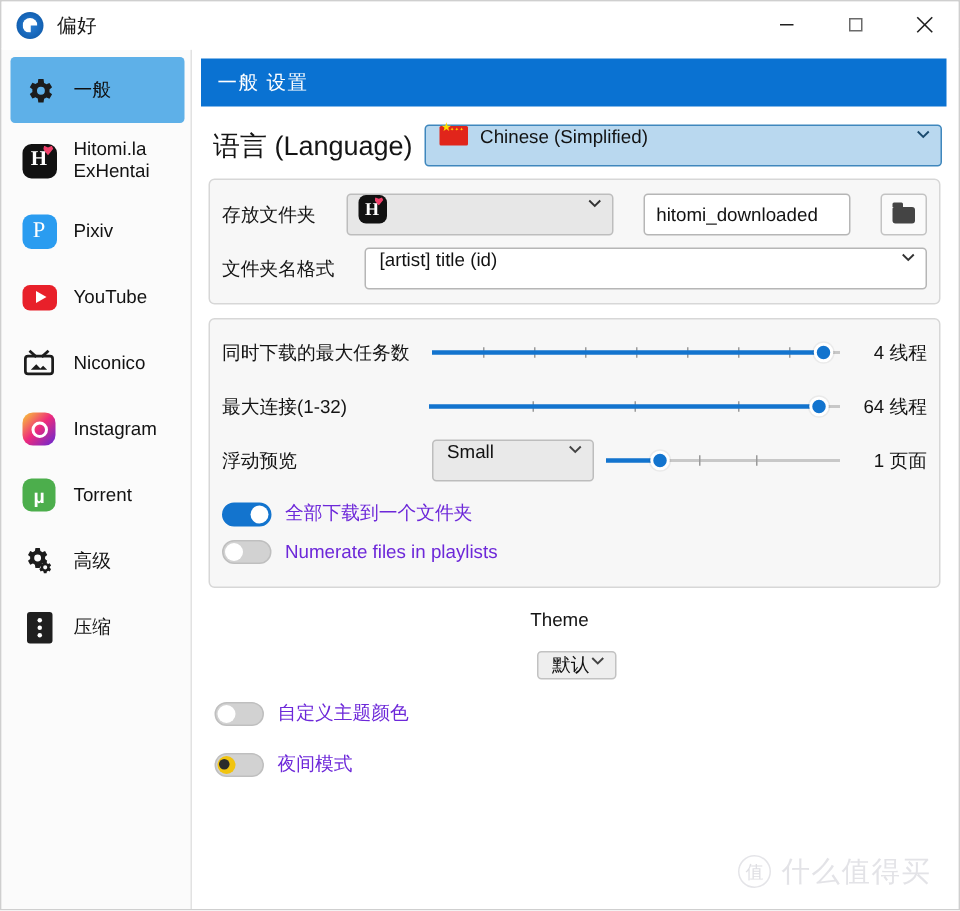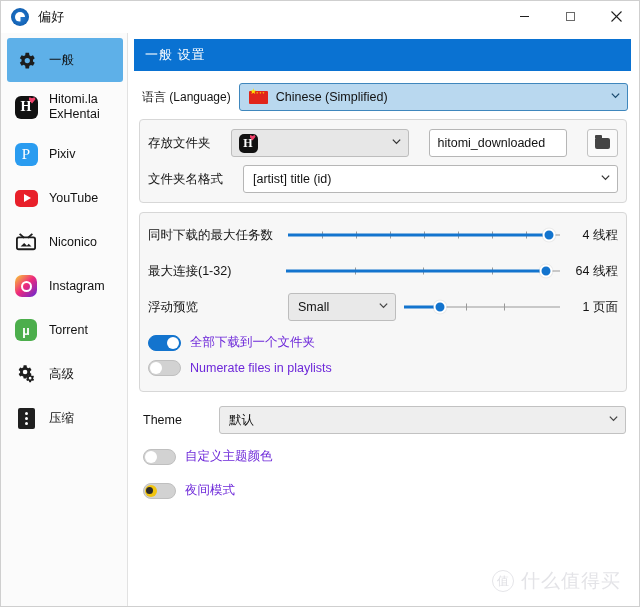--- a/index.html
+++ b/index.html
@@ -170,27 +170,27 @@
   }
   .panel-pad { padding: 9px 0 0 0; }
 
   
   .lang-row {
     display: flex; align-items: center;
     padding: 0 3px 0 8px;
     gap: 8px;
     height: 34px;
   }
-  .lang-label { font-size: 12px; color: #151515; white-space: nowrap; }
+  .lang-label { font-size: 18px; color: #151515; white-space: nowrap; }
   .combo {
     height: 28px;
     border: 1px solid #b6b6b6;
     background: #fdfdfd;
     border-radius: 3px;
-    display: flex; align-items: center;
+    display: flex; align-items: flex-start;
     font-size: 12.5px; color: #121212;
     padding: 0 6px 0 9px;
     position: relative;
   }
   .combo .chev { margin-left: auto; }
   .combo.highlight {
     background: #b9d8ef;
     border: 1px solid #3f87bd;
   }
   .flag-cn {
@@ -314,21 +314,21 @@
   .switch.moon .thumb::after {
     content: "";
     width: 7px; height: 7px; border-radius: 50%;
     background: #2b2b2b;
     margin-left: -3px;
   }
   .toggle-label { font-size: 12.5px; color: #6d28d9; }
 
   
   .theme-area { margin: 14px 5px 0 9px; }
-  .theme-row { display: flex; align-items: center; gap: 14px; }
+  .theme-row { display: flex; align-items: center; gap: 14px; flex-direction: column; }
   .theme-label { font-size: 12.5px; color: #141414; width: 62px; flex: none; }
   .theme-combo { flex: 1; min-width: 0; background: #eeeeee; border: 1px solid #c2c2c2; }
   .theme-toggles { margin-top: 10px; display: flex; flex-direction: column; gap: 9px; }
 
   
   .watermark {
     position: absolute;
     right: 18px; bottom: 12px;
     display: flex; align-items: center; gap: 7px;
     opacity: .55;

